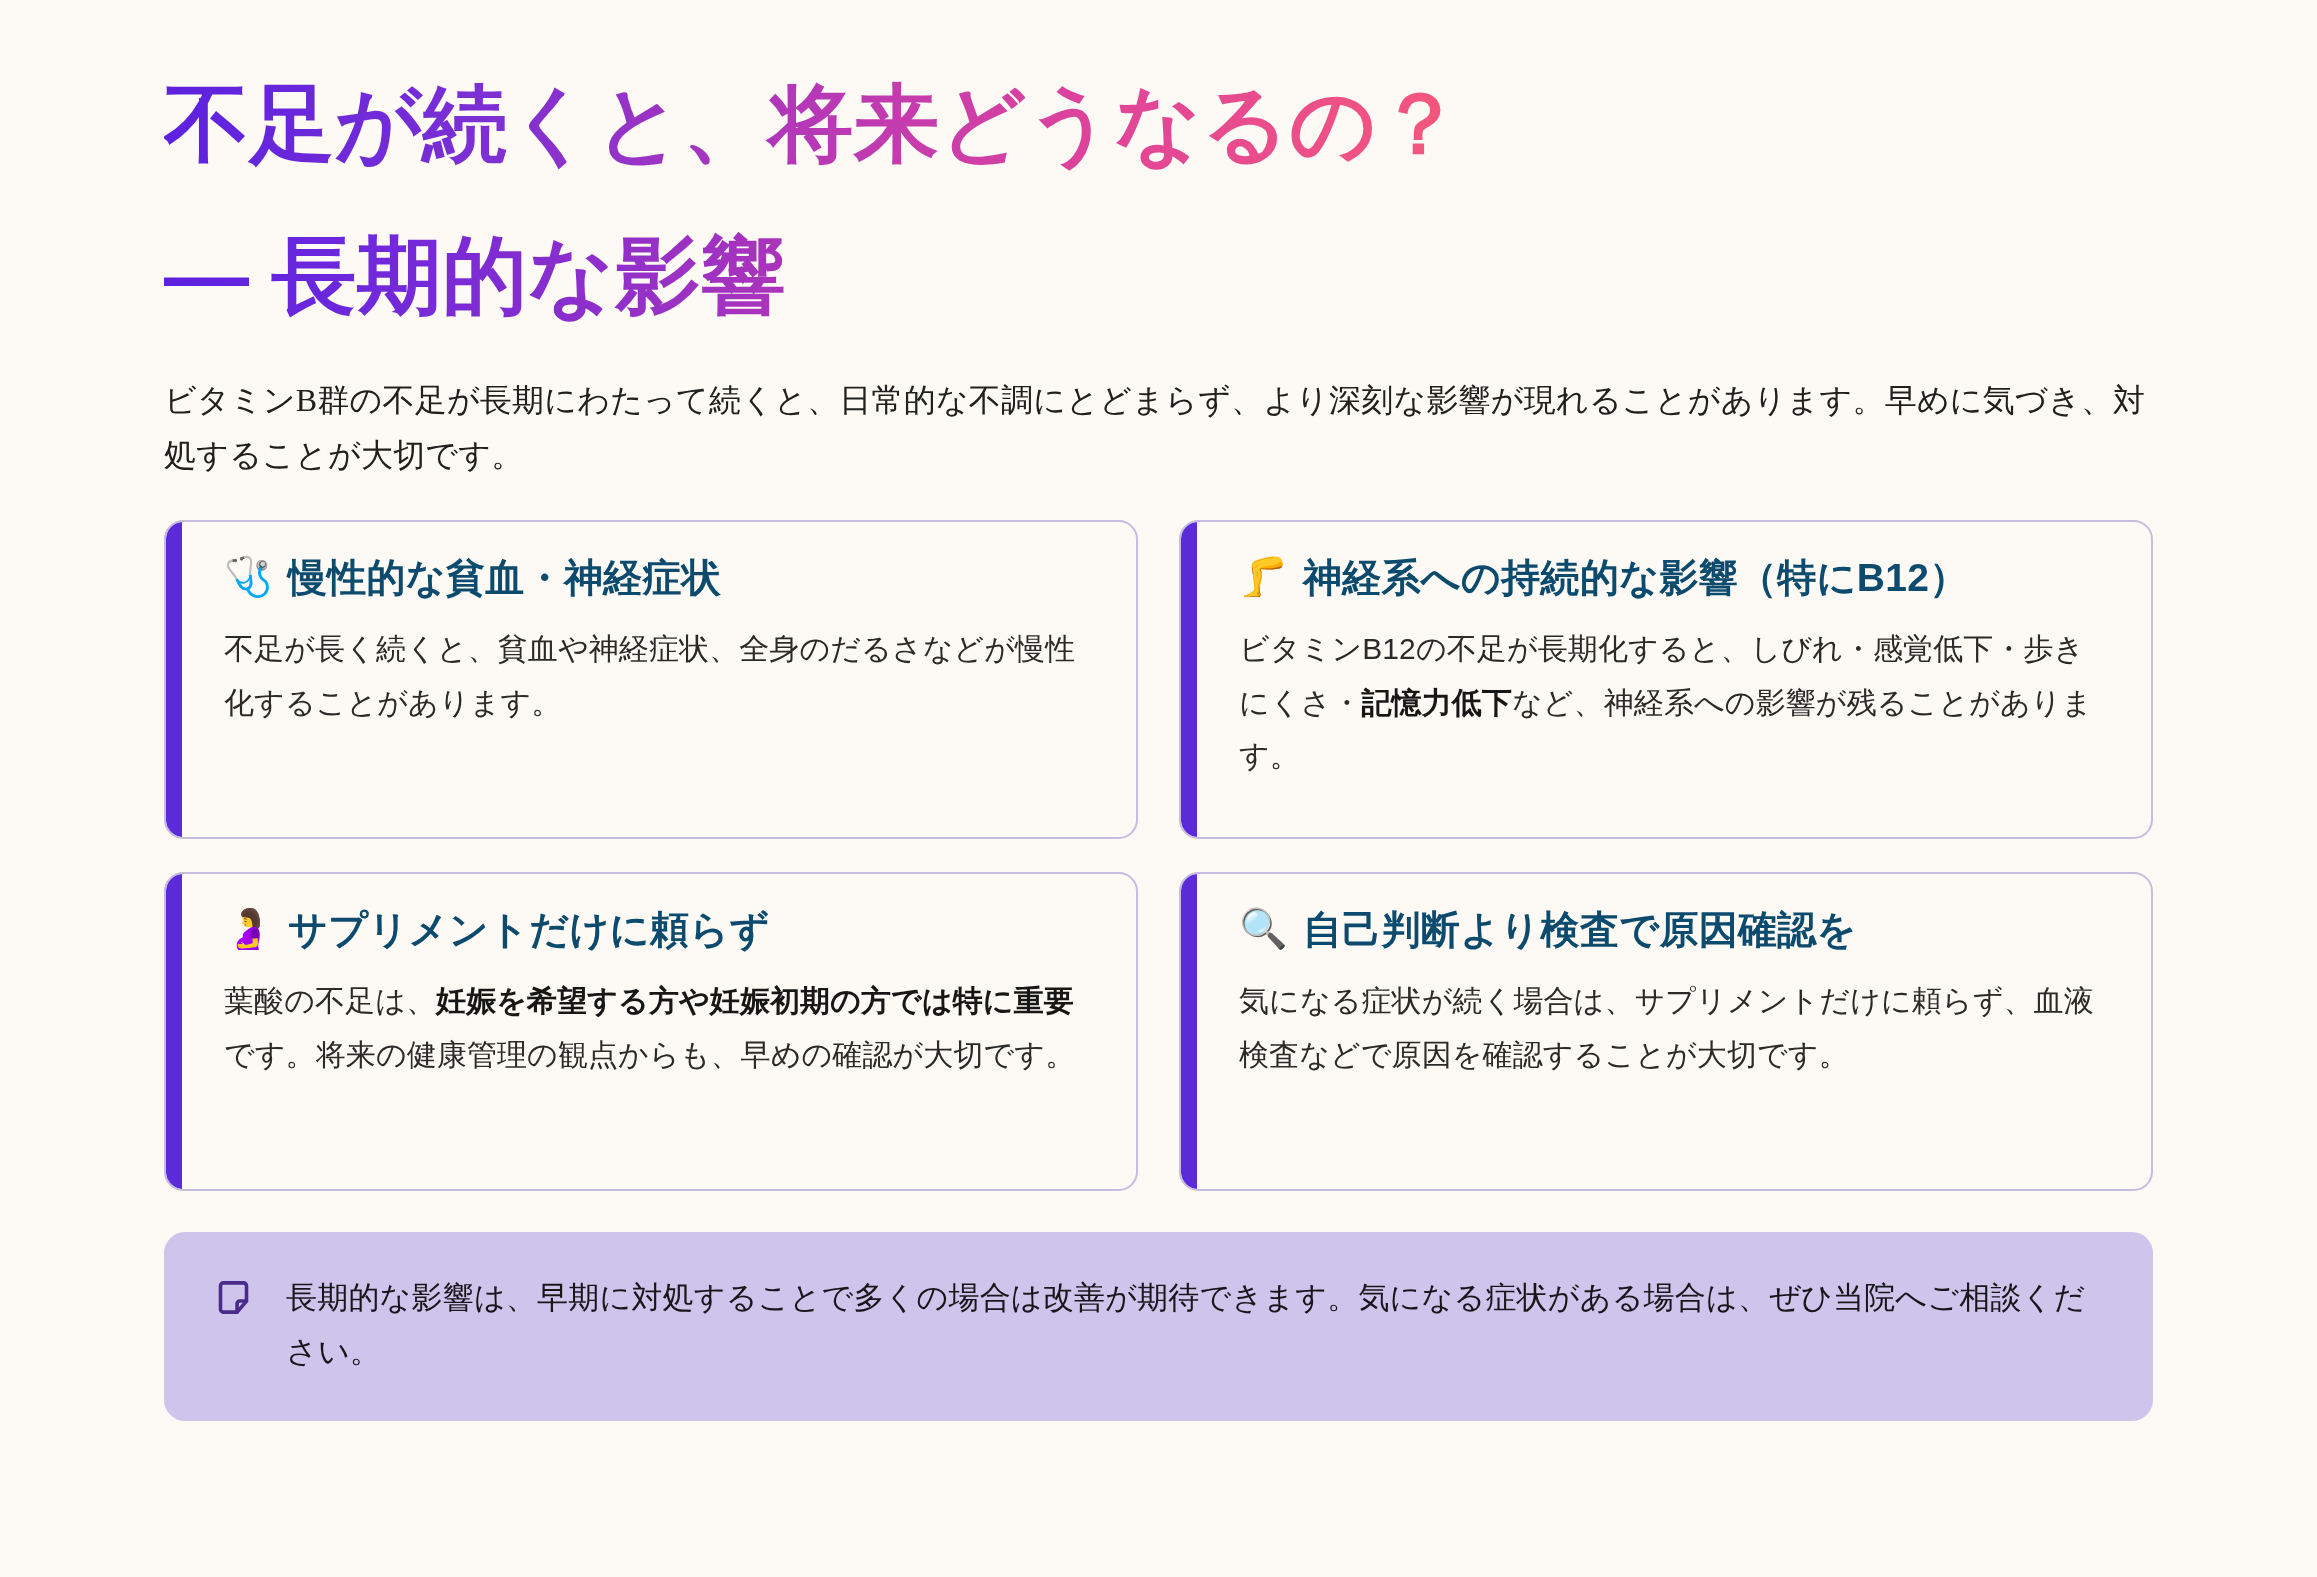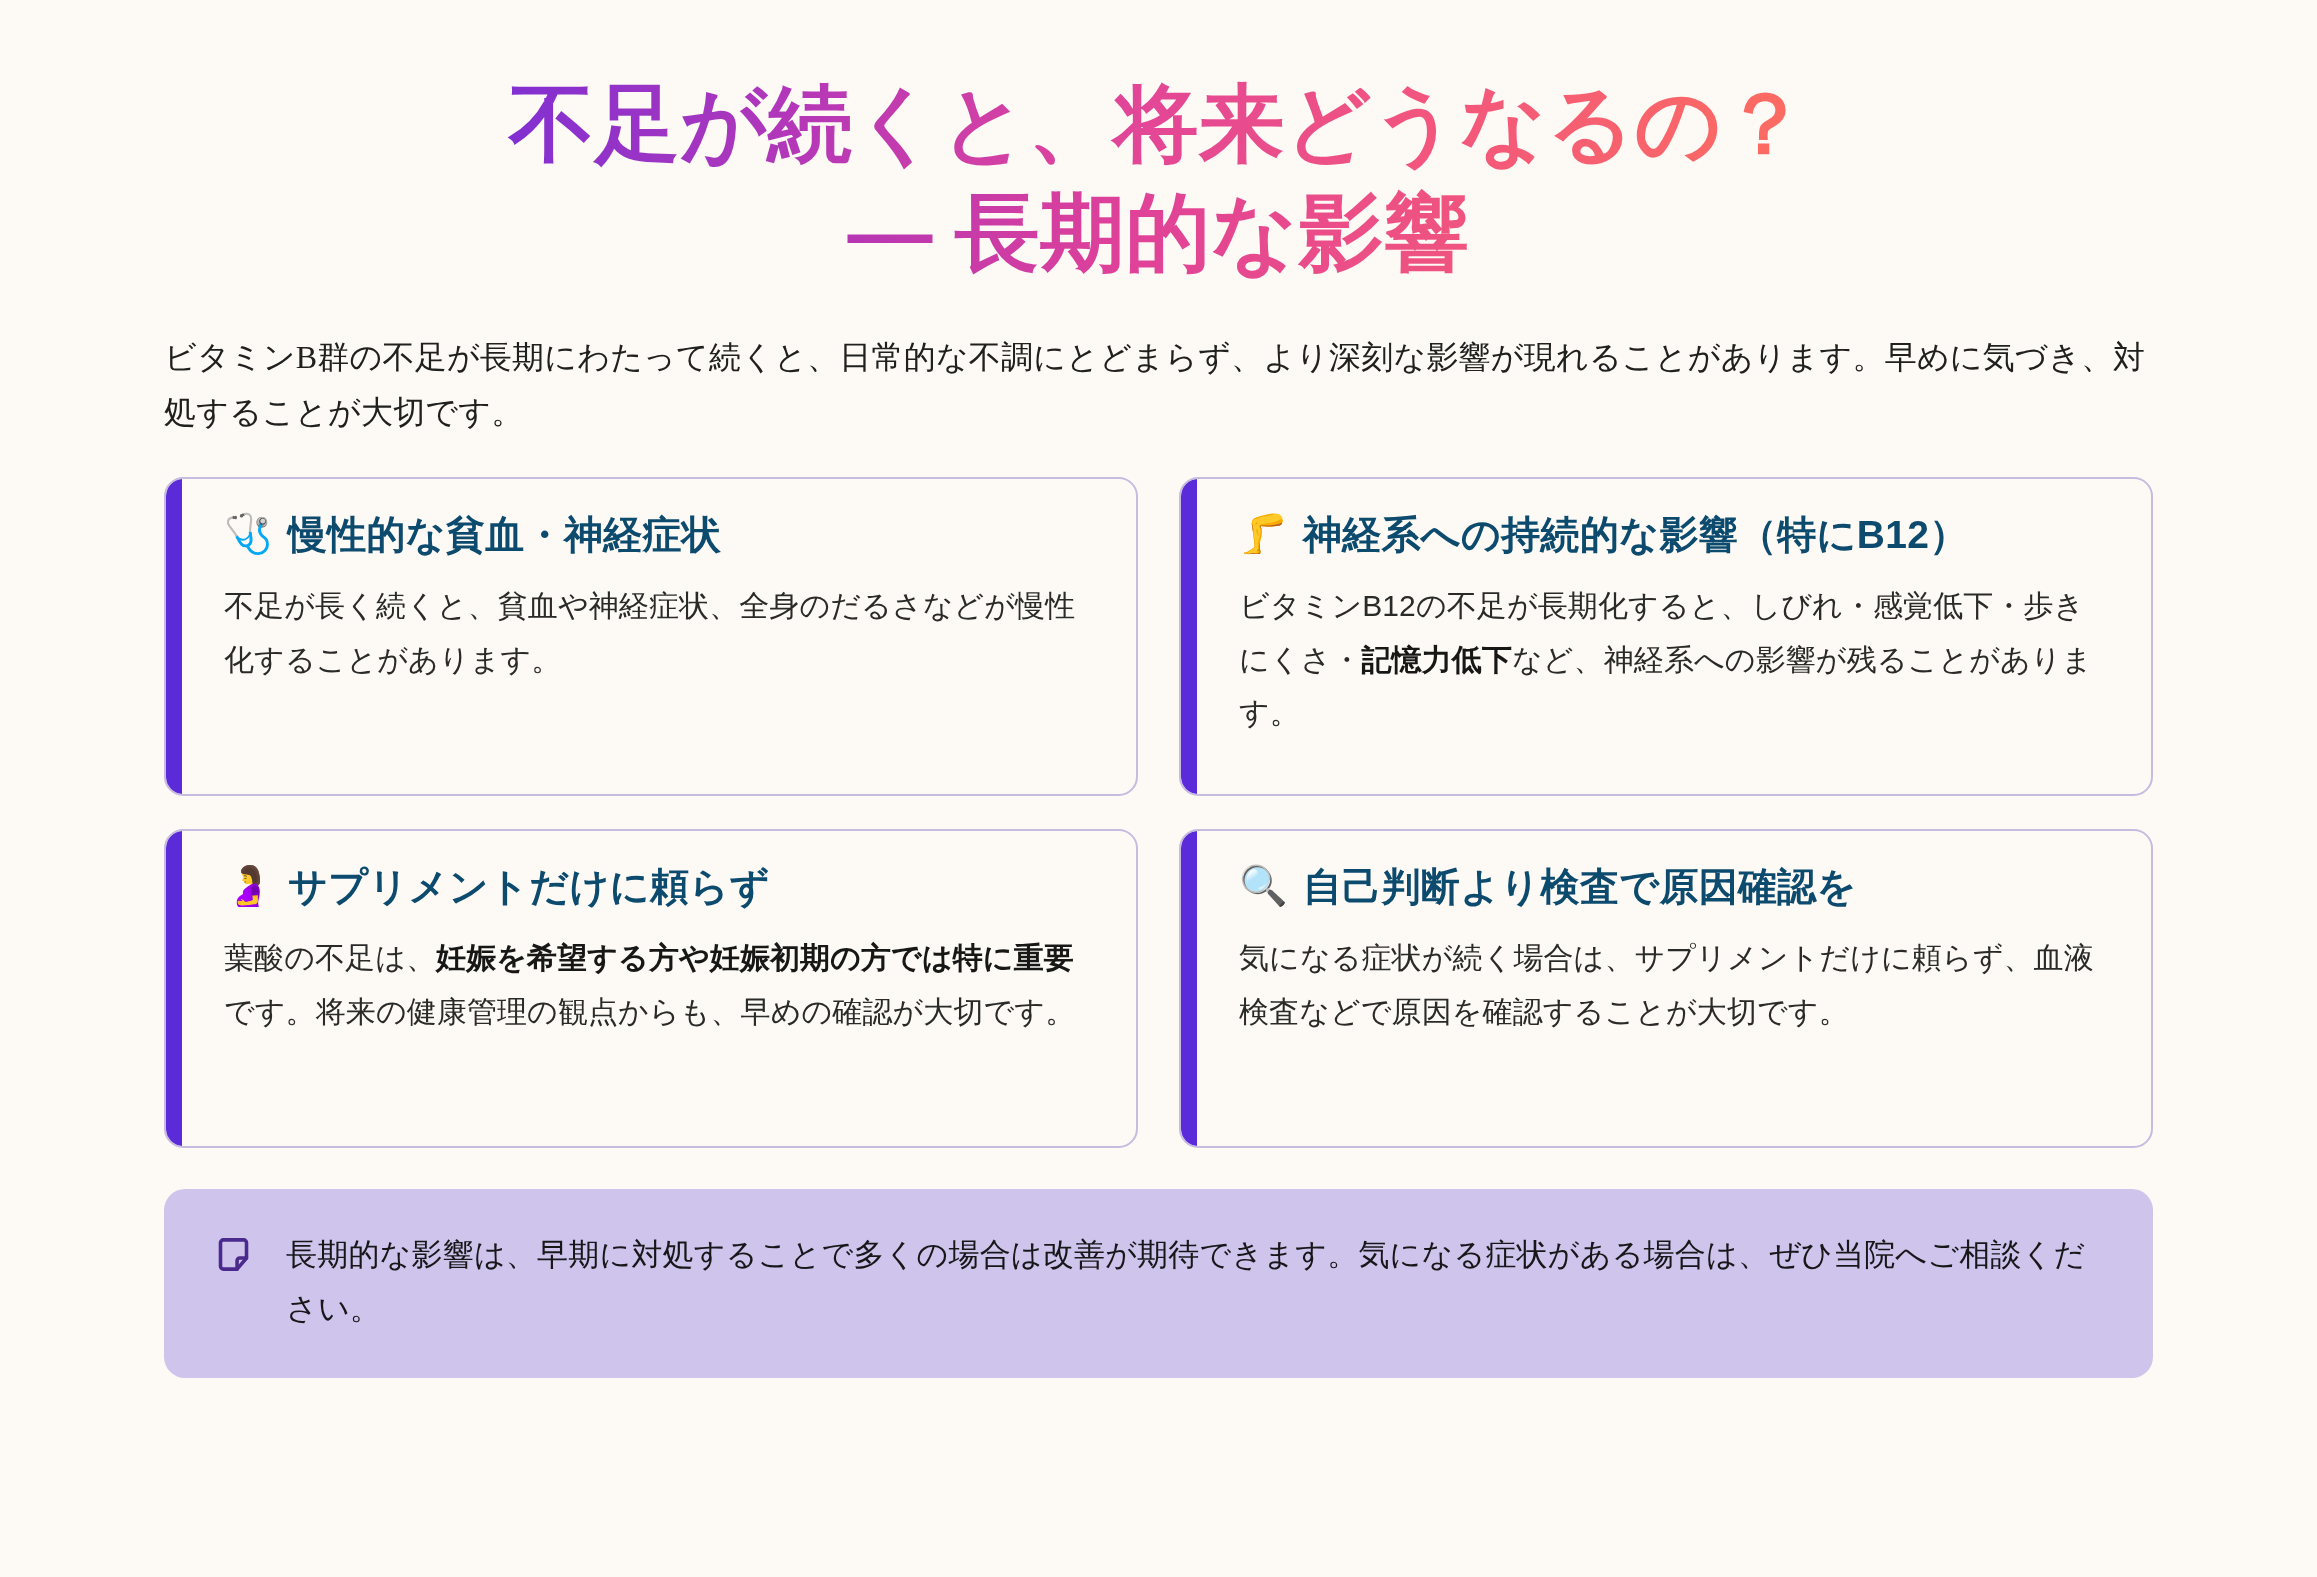--- a/index.html
+++ b/index.html
@@ -30,25 +30,25 @@
   .title-line {
     font-size: 85px;
     font-weight: 700;
     line-height: 1.28;
     letter-spacing: 0.5px;
     white-space: nowrap;
     background-image: linear-gradient(95deg, #5B21E0 0%, #7C2FD4 16%, #B838B6 33%, #E0449A 47%, #F2557E 63%, #FB6A63 80%, #FC7B5B 100%);
     -webkit-background-clip: text;
     background-clip: text;
     color: transparent;
-    text-align: center;
     -webkit-text-fill-color: transparent;
   }
   .title-line.line2 {
     background-image: linear-gradient(95deg, #5B21E0 0%, #6E28DC 10%, #8E2FCB 22%, #B535B5 34%, #DE4199 48%, #EC4F86 60%, #F85F6C 78%, #FC7B5B 100%);
+    margin-top: 43px;
   }
   .title-dash {
     letter-spacing: -1.9px;
   }
 
   
   .intro {
     margin-top: 42px;
     font-size: 32px;
     line-height: 1.72;

